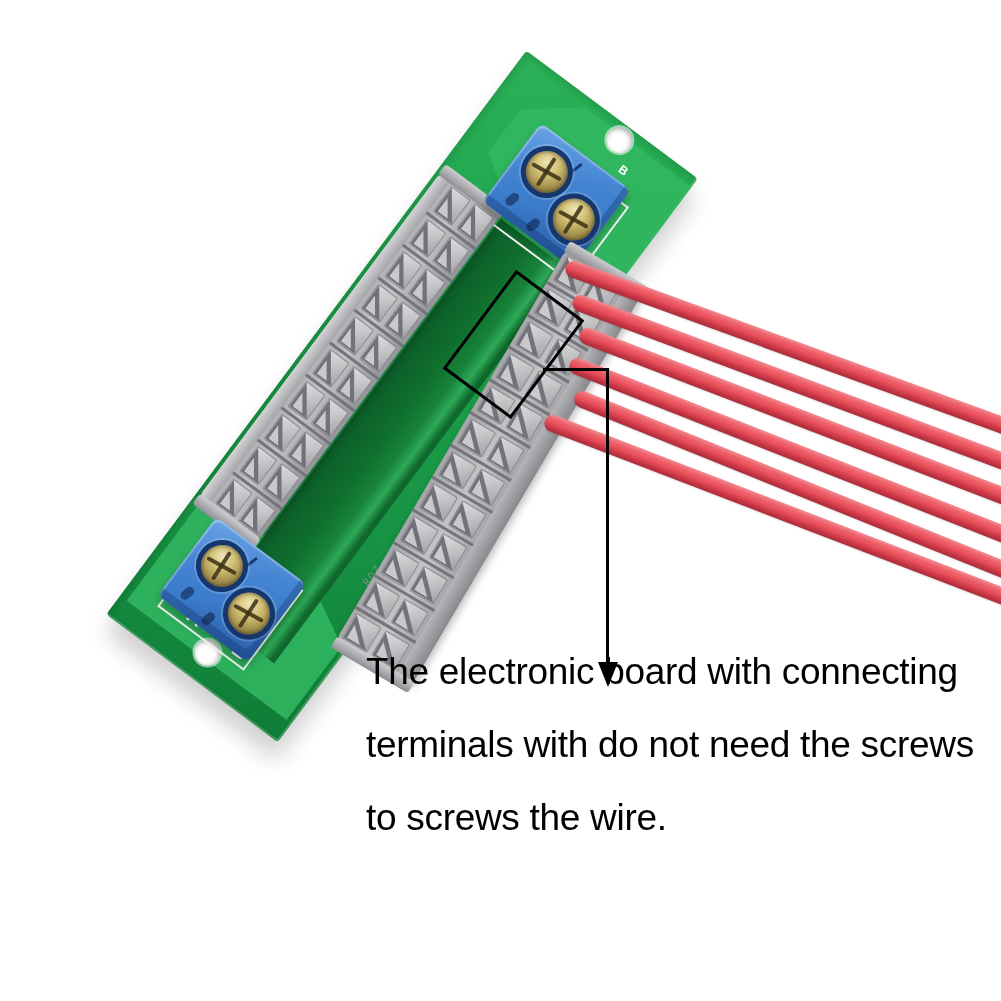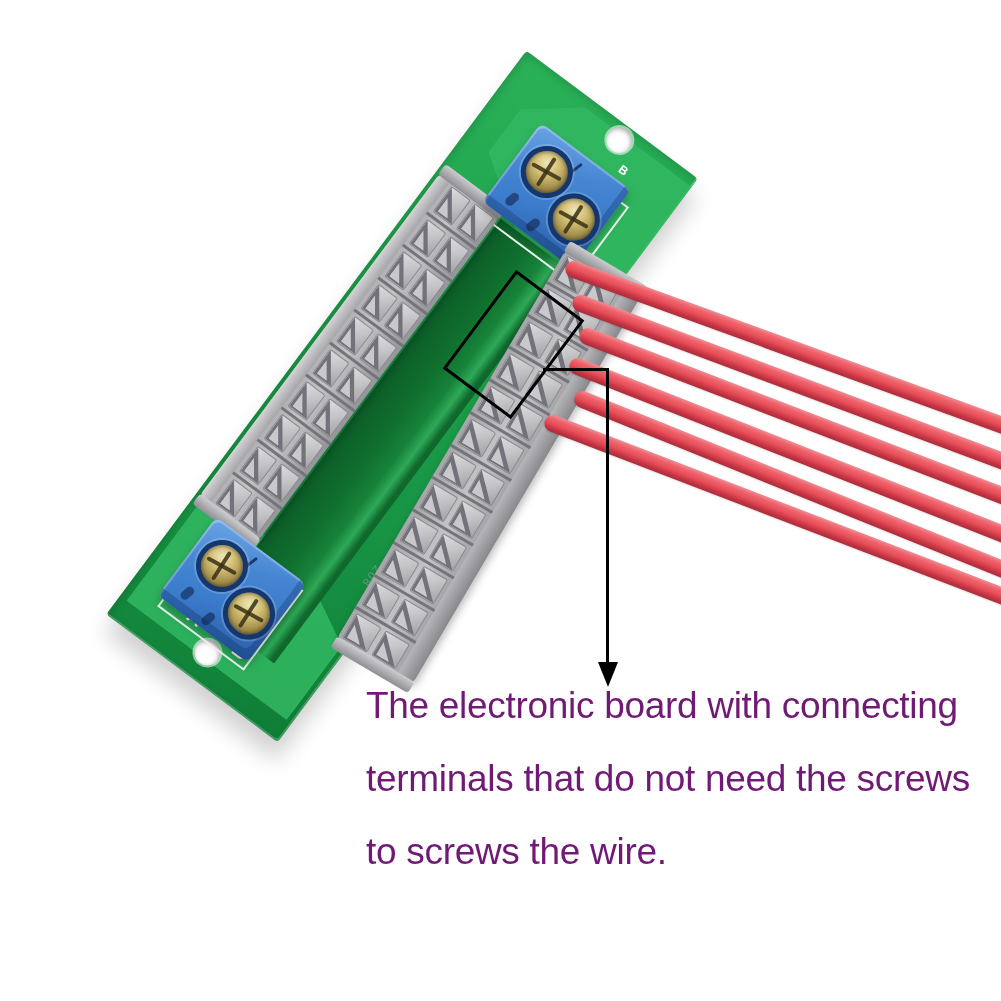--- a/index.html
+++ b/index.html
@@ -94,21 +94,21 @@
   #callout-rect{position:absolute;left:471px;top:283px;width:79px;height:117px;
         border:3px solid var(--ink,#000);transform:rotate(36.7deg);z-index:6;background:transparent;}
   .leader{position:absolute;background:var(--ink,#000);z-index:6;}
   #leader-h{left:543px;top:368px;width:66px;height:3px;}
   #leader-v{left:606px;top:368px;width:3px;height:296px;}
   #arrow-head{position:absolute;left:598px;top:662px;width:0;height:0;z-index:6;
         border-left:10px solid transparent;border-right:10px solid transparent;
         border-top:25px solid var(--ink,#000);}
 
   
-  #caption{position:absolute;left:366px;top:669px;width:620px;z-index:7;color:#701a75;
+  #caption{position:absolute;left:366px;top:635px;width:620px;z-index:7;color:#000000;
            font-size:37px;line-height:73px;letter-spacing:-.3px;white-space:nowrap;}
 </style>
 </head>
 <body>
 
 <div id="stage">
 
   <div id="board">
     <div class="pcb"></div>
     <div class="silk-zone" id="zone-top"></div>
@@ -262,17 +262,17 @@
       <div class="wire" style="left: 545px; top: 411.5px; transform: rotate(21deg);"></div>
     </div>
 
   <div id="callout-rect"></div>
   <div class="leader" id="leader-h"></div>
   <div class="leader" id="leader-v"></div>
   <div id="arrow-head"></div>
 
   <div id="caption">
     <div>The electronic board with connecting</div>
-    <div>terminals that do not need the screws</div>
+    <div>terminals with do not need the screws</div>
     <div>to screws the wire.</div>
   </div>
 
 </div>
 
 </body></html>

